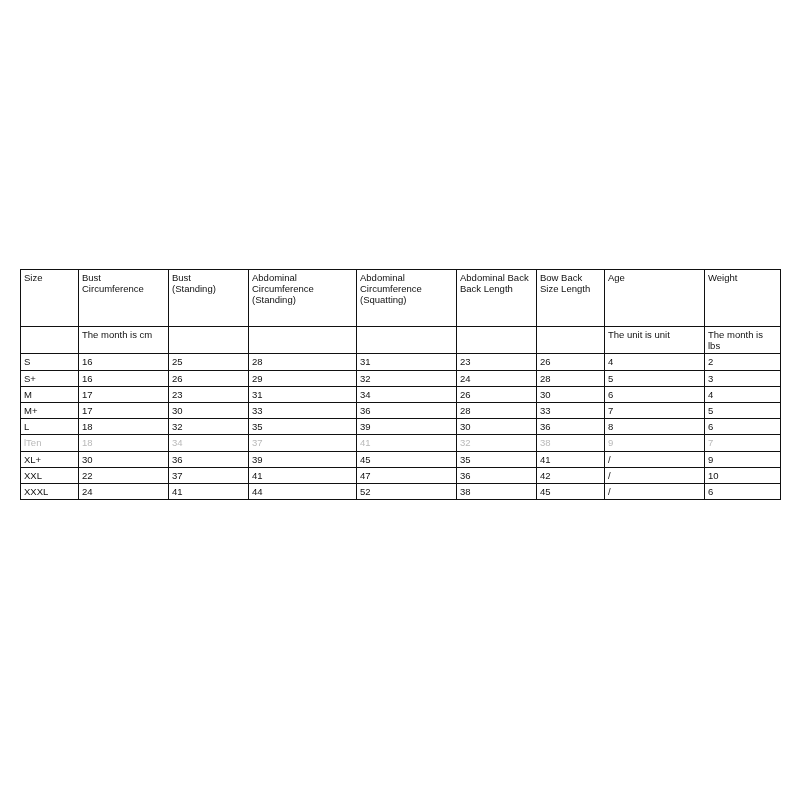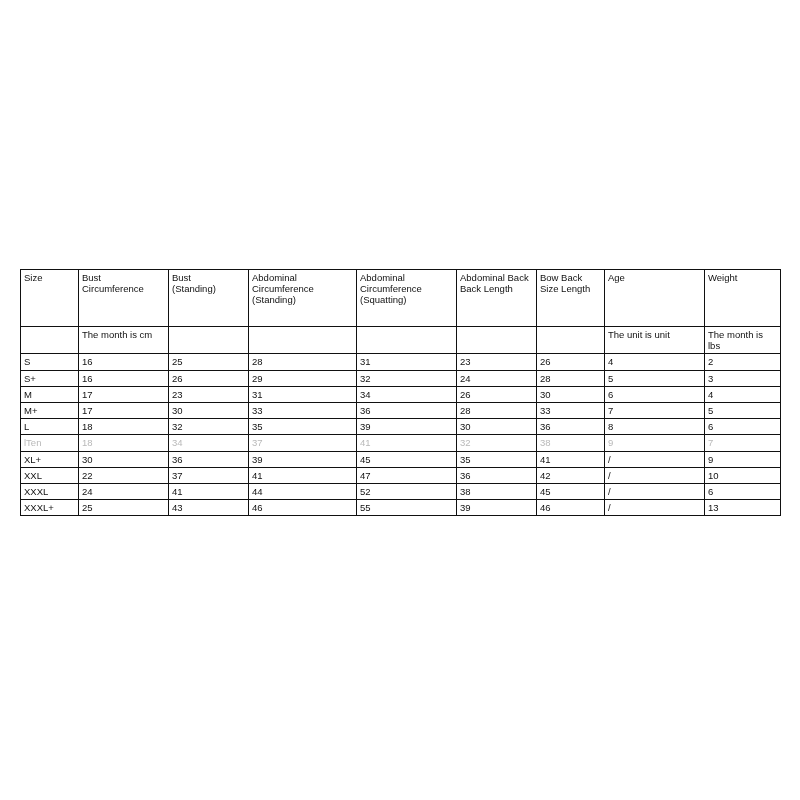--- a/index.html
+++ b/index.html
@@ -204,27 +204,16 @@
             <td>XXXL</td>
             <td>24</td>
             <td>41</td>
             <td>44</td>
             <td>52</td>
             <td>38</td>
             <td>45</td>
             <td>/</td>
             <td>6</td>
           </tr>
-          <tr>
-            <td>XXXL+</td>
-            <td>25</td>
-            <td>43</td>
-            <td>46</td>
-            <td>55</td>
-            <td>39</td>
-            <td>46</td>
-            <td>/</td>
-            <td>13</td>
-          </tr>
         </tbody>
     </table>
   </div>
 </div>
 
 </body></html>

